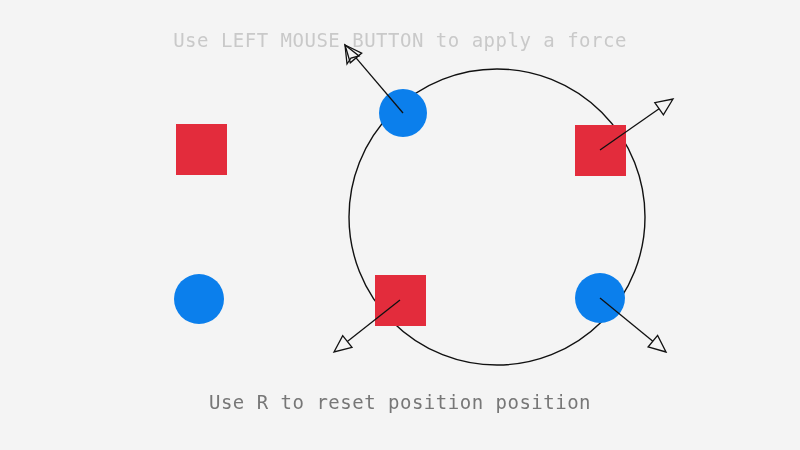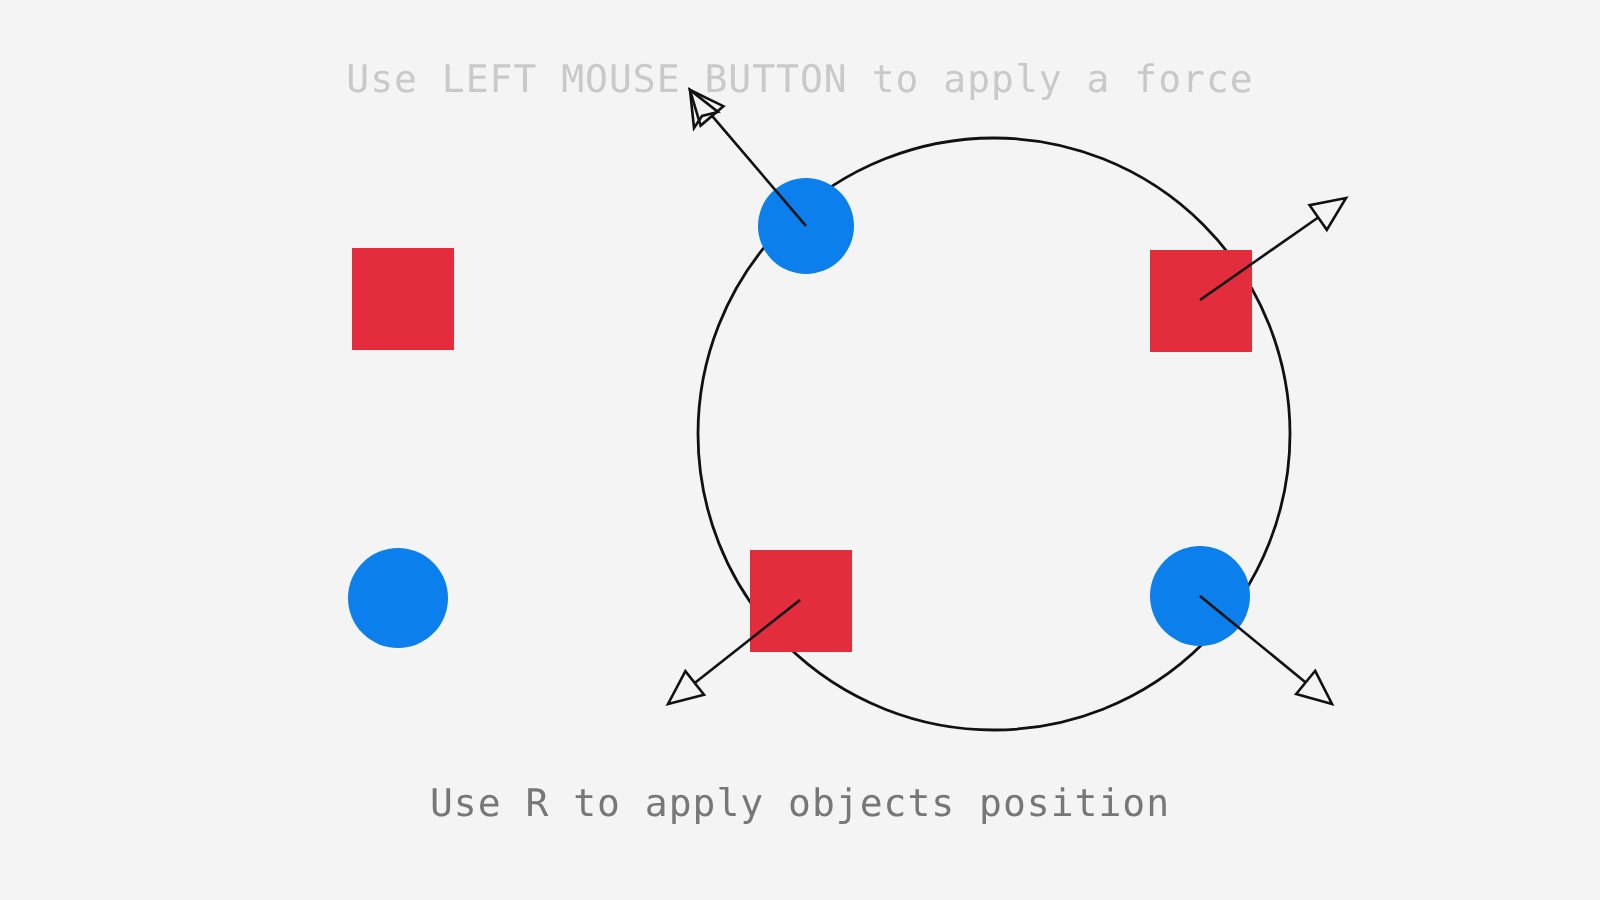--- a/index.html
+++ b/index.html
@@ -83,15 +83,15 @@
         </g>
       </g>
 
     <g id="cursor-group">
         <path d="M 345 45 L 347 64 L 351 58 L 359 56 Z" fill="none" stroke="#111111" stroke-width="1.3"></path>
       </g>
   </svg>
 
   <div class="hint" id="hint-top">Use LEFT MOUSE BUTTON to apply a force</div>
 
-  <div class="hint" id="hint-bottom">Use R to apply objects position</div>
+  <div class="hint" id="hint-bottom">Use R to reset position position</div>
 
 </div>
 
 </body></html>

